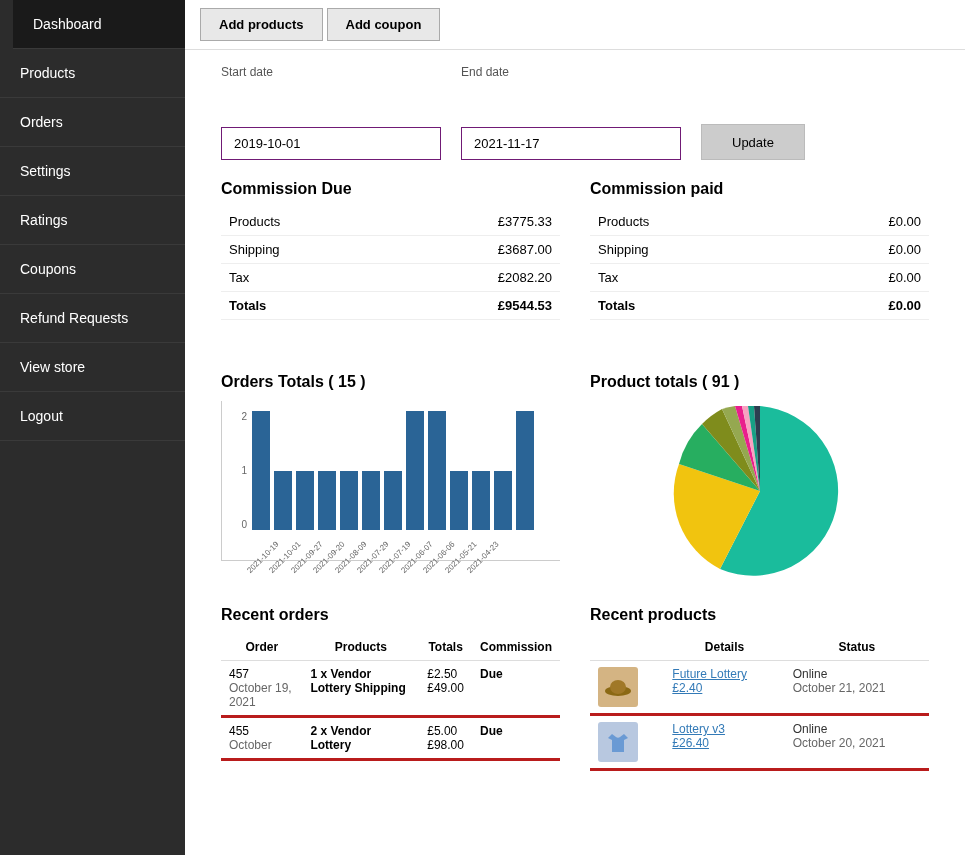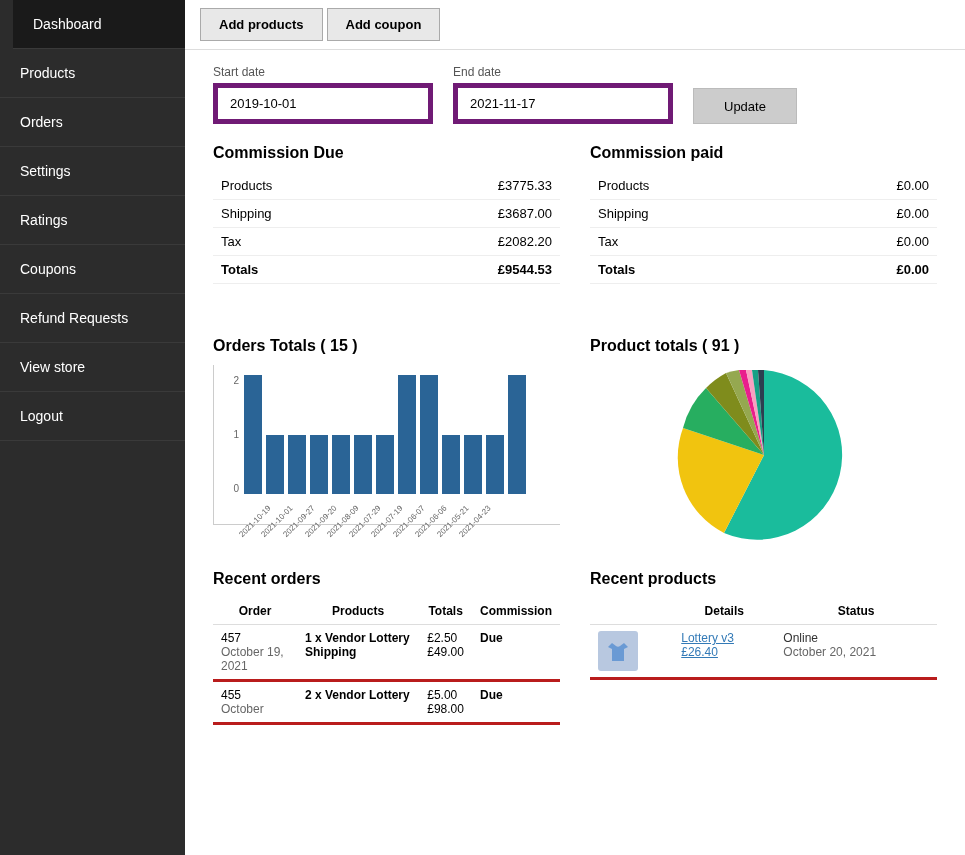--- a/index.html
+++ b/index.html
@@ -42,45 +42,46 @@
       border: 1px solid #aaa;
       background: #e8e8e8;
       cursor: pointer;
       font-size: 13px;
       font-weight: bold;
     }
     .topbar-btn:first-child { margin-right: 4px; }
 
     
     #content {
-      padding: 15px 28px;
+      padding: 15px 36px;
     }
 
     
     .date-row {
       display: flex;
       align-items: flex-end;
       gap: 20px;
       margin-bottom: 20px;
     }
     .date-group {
       display: flex;
       flex-direction: column;
       gap: 4px;
     }
     .date-group label {
       font-size: 12px;
       color: #555;
     }
     .date-input {
-      border: 5px solid #701a75;
+      border: 1px solid #701a75;
       padding: 8px 12px;
       font-size: 13px;
       width: 220px;
       background: #fff;
+      margin-top: 44px;
     }
     .update-btn {
       padding: 8px 30px;
       background: #ccc;
       border: 1px solid #bbb;
       cursor: pointer;
       font-size: 13px;
       height: 36px;
     }
 
@@ -435,20 +436,38 @@
           <thead>
             <tr>
               <th></th>
               <th>Details</th>
               <th>Status</th>
             </tr>
           </thead>
           <tbody>
             <tr>
               <td>
+                <div class="product-img" style="background:#d4b483; display:flex; align-items:center; justify-content:center;">
+                  <svg width="28" height="28" viewBox="0 0 28 28">
+                    <ellipse cx="14" cy="18" rx="13" ry="5" fill="#8B6914"></ellipse>
+                    <ellipse cx="14" cy="14" rx="8" ry="7" fill="#a07828"></ellipse>
+                  </svg>
+                </div>
+              </td>
+              <td>
+                <span class="product-link">Future Lottery</span><br>
+                <span class="product-link">£2.40</span>
+              </td>
+              <td>
+                <span class="status-online">Online</span><br>
+                <span style="color:#666">October 21, 2021</span>
+              </td>
+            </tr>
+            <tr>
+              <td>
                 <div class="product-img blue" style="background:#b8c8e0; display:flex; align-items:center; justify-content:center;">
                   <svg width="28" height="28" viewBox="0 0 28 28">
                     <path d="M8,6 L4,10 L8,12 L8,24 L20,24 L20,12 L24,10 L20,6 L16,9 C15,10 13,10 12,9 Z" fill="#6a9ad4"></path>
                   </svg>
                 </div>
               </td>
               <td>
                 <span class="product-link">Lottery v3</span><br>
                 <span class="product-link">£26.40</span>
               </td>

